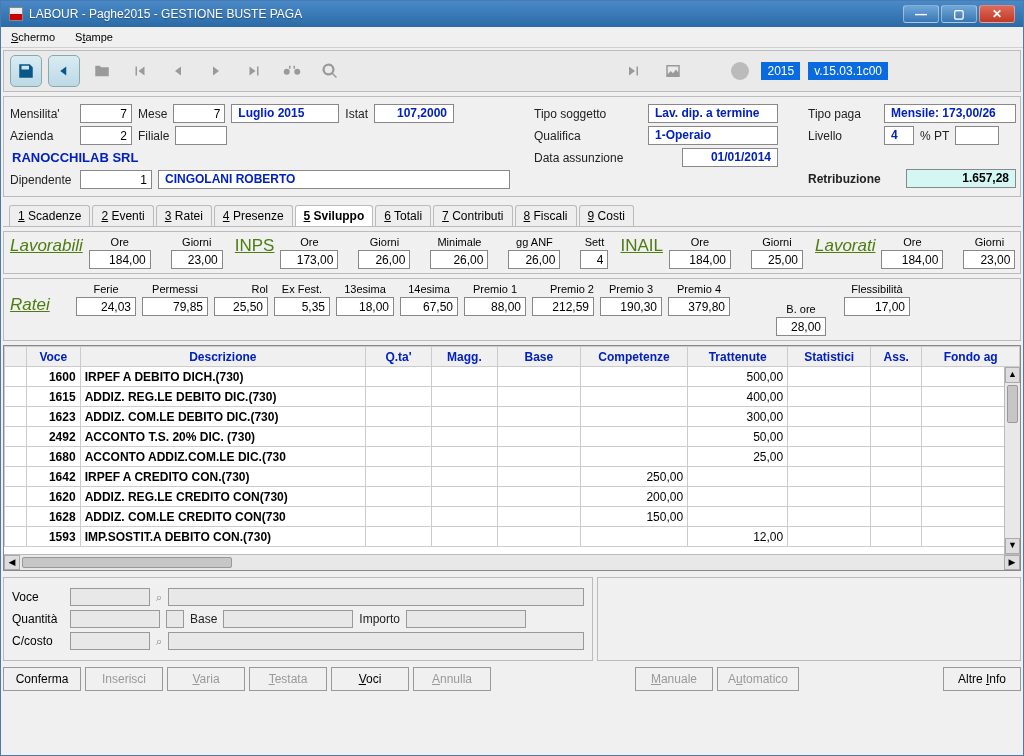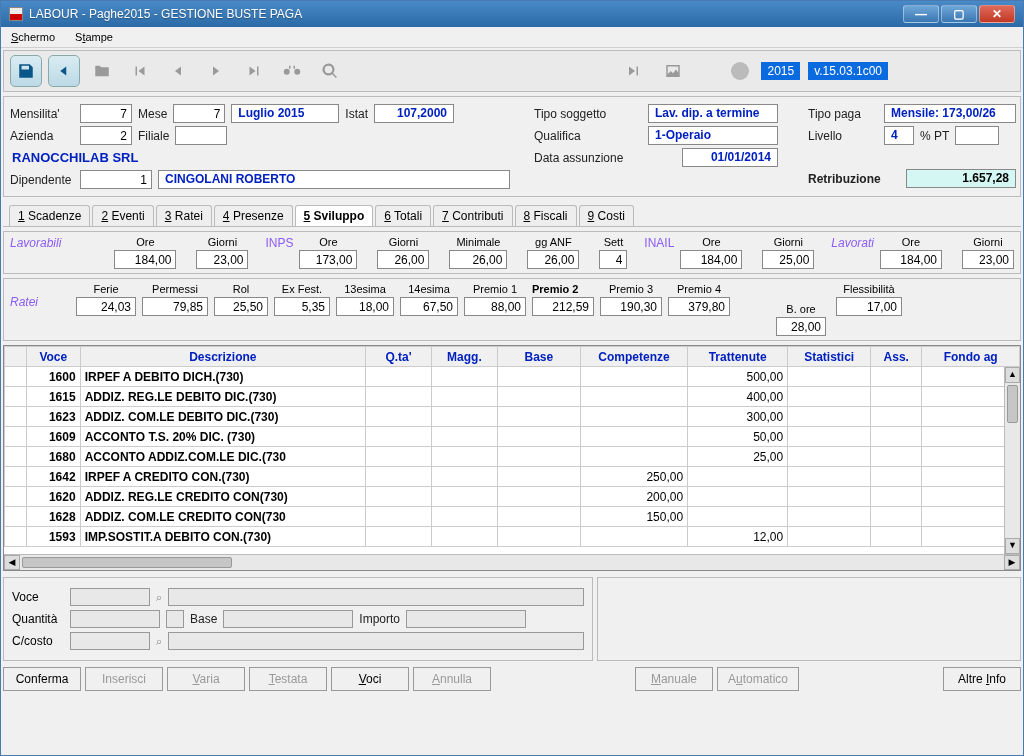--- a/index.html
+++ b/index.html
@@ -141,21 +141,21 @@
   border-radius: 3px 3px 0 0;
 }
 .tab.active { background: #fff; font-weight: bold; }
 .tab u { text-decoration: underline; }
 .section-row {
   display:flex; align-items:flex-start;
   margin: 2px; border:1px solid #bbb; background:#f0f0f0;
   padding:4px 6px; gap:6px;
 }
 .section-block { display:flex; flex-direction:column; gap:2px; }
-.section-title { color:#8b5cf6; font-size:12px; font-style:italic; }
+.section-title { color:#4d7c0f; font-size:17px; font-style:italic;text-decoration:underline; }
 .section-title.nonit { font-style: normal; }
 .field-pair { display:flex; gap:20px; align-items:center; }
 .minilbl { font-size:11px; text-align:center; }
 .grid-wrap {
   margin: 2px;
   border: 1px solid #888;
   background: white;
   height: 226px;
   position: relative;
   display:flex; flex-direction:column;
@@ -449,56 +449,56 @@
     <div class="section-title" style="width:60px;padding-top:12px">Ratei</div>
   <div class="section-block" style="margin-left: 0px;">
         <div class="minilbl" style="text-align: center; width: 60px;">Ferie</div>
         <input class="inp" value="24,03" style="width: 60px;">
       </div>
       <div class="section-block" style="margin-left: 0px;">
         <div class="minilbl" style="text-align: center; width: 66px;">Permessi</div>
         <input class="inp" value="79,85" style="width: 66px;">
       </div>
       <div class="section-block" style="margin-left: 0px;">
-        <div class="minilbl" style="text-align: center; width: 54px;">Rol</div>
+        <div class="minilbl" style="text-align: right; width: 54px;">Rol</div>
         <input class="inp" value="25,50" style="width: 54px;">
       </div>
       <div class="section-block" style="margin-left: 0px;">
         <div class="minilbl" style="text-align: center; width: 56px;">Ex Fest.</div>
         <input class="inp" value="5,35" style="width: 56px;">
       </div>
       <div class="section-block" style="margin-left: 0px;">
         <div class="minilbl" style="text-align: center; width: 58px;">13esima</div>
         <input class="inp" value="18,00" style="width: 58px;">
       </div>
       <div class="section-block" style="margin-left: 0px;">
         <div class="minilbl" style="text-align: center; width: 58px;">14esima</div>
         <input class="inp" value="67,50" style="width: 58px;">
       </div>
       <div class="section-block" style="margin-left: 0px;">
         <div class="minilbl" style="text-align: center; width: 62px;">Premio 1</div>
         <input class="inp" value="88,00" style="width: 62px;">
       </div>
       <div class="section-block" style="margin-left: 0px;">
-        <div class="minilbl" style="text-align: left; width: 62px; font-weight: bold;">Premio 2</div>
+        <div class="minilbl" style="text-align: right; width: 62px;">Premio 2</div>
         <input class="inp" value="212,59" style="width: 62px;">
       </div>
       <div class="section-block" style="margin-left: 0px;">
         <div class="minilbl" style="text-align: center; width: 62px;">Premio 3</div>
         <input class="inp" value="190,30" style="width: 62px;">
       </div>
       <div class="section-block" style="margin-left: 0px;">
         <div class="minilbl" style="text-align: center; width: 62px;">Premio 4</div>
         <input class="inp" value="379,80" style="width: 62px;">
       </div>
       <div class="section-block" style="margin-left: 40px; margin-top: 20px;">
         <div class="minilbl" style="text-align: center; width: 50px;">B. ore</div>
         <input class="inp" value="28,00" style="width: 50px;">
       </div>
-      <div class="section-block" style="margin-left: 4px;">
+      <div class="section-block" style="margin-left: 12px;">
         <div class="minilbl" style="text-align: center; width: 66px;">Flessibilità</div>
         <input class="inp" value="17,00" style="width: 66px;">
       </div>
     </div>
 
   <div class="grid-wrap">
     <div class="grid-scroll">
       <table class="grid" id="grid-table">
         <thead>
             <tr id="grid-header">
@@ -550,21 +550,21 @@
               <td class="num"></td>
               <td class="num"></td>
               <td class="num"></td>
               <td class="num">300,00</td>
               <td class="num"></td>
               <td class="num"></td>
               <td class="num"></td>
             </tr>
             <tr>
               <td></td>
-              <td class="num" style="font-weight: bold;">1609</td>
+              <td class="num" style="font-weight: bold;">2492</td>
               <td style="font-weight: bold;">ACCONTO T.S. 20% DIC. (730)</td>
               <td class="num"></td>
               <td class="num"></td>
               <td class="num"></td>
               <td class="num"></td>
               <td class="num">50,00</td>
               <td class="num"></td>
               <td class="num"></td>
               <td class="num"></td>
             </tr>

